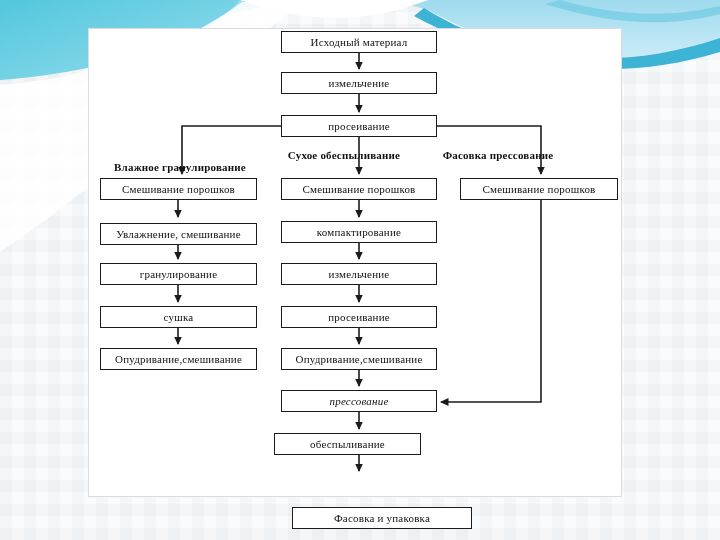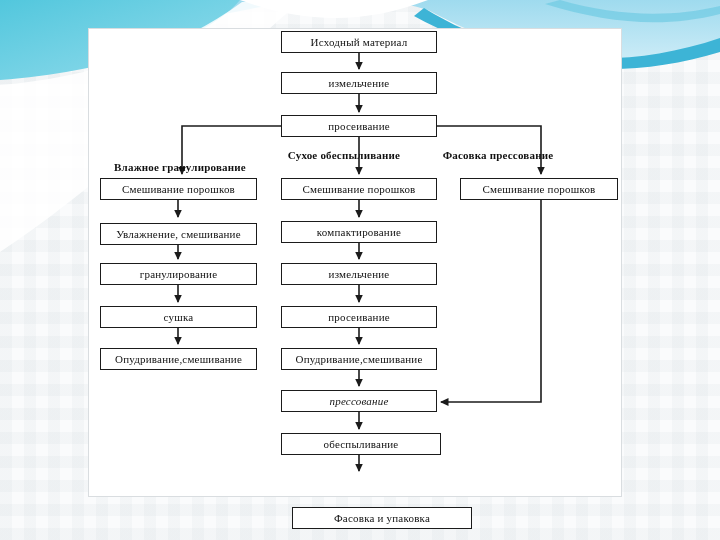--- a/index.html
+++ b/index.html
@@ -97,16 +97,16 @@
 
   <div class="box" style="left:281px;top:178px;width:156px;">Смешивание порошков</div>
   <div class="box" style="left:281px;top:221px;width:156px;">компактирование</div>
   <div class="box" style="left:281px;top:263px;width:156px;">измельчение</div>
   <div class="box" style="left:281px;top:306px;width:156px;">просеивание</div>
   <div class="box" style="left:281px;top:348px;width:156px;">Опудривание,смешивание</div>
 
   <div class="box" style="left:460px;top:178px;width:158px;">Смешивание порошков</div>
 
   <div class="box" style="left:281px;top:390px;width:156px;font-style:italic;">прессование</div>
-  <div class="box" style="left:281px;top:433px;width:160px;text-align:center;">обеспыливание</div>
+  <div class="box" style="left:274px;top:433px;width:147px;text-align:center;">обеспыливание</div>
   <div class="box" style="left:292px;top:475px;width:180px;margin-top:32px;">Фасовка и упаковка</div>
 
 </div>
 
 </body></html>

